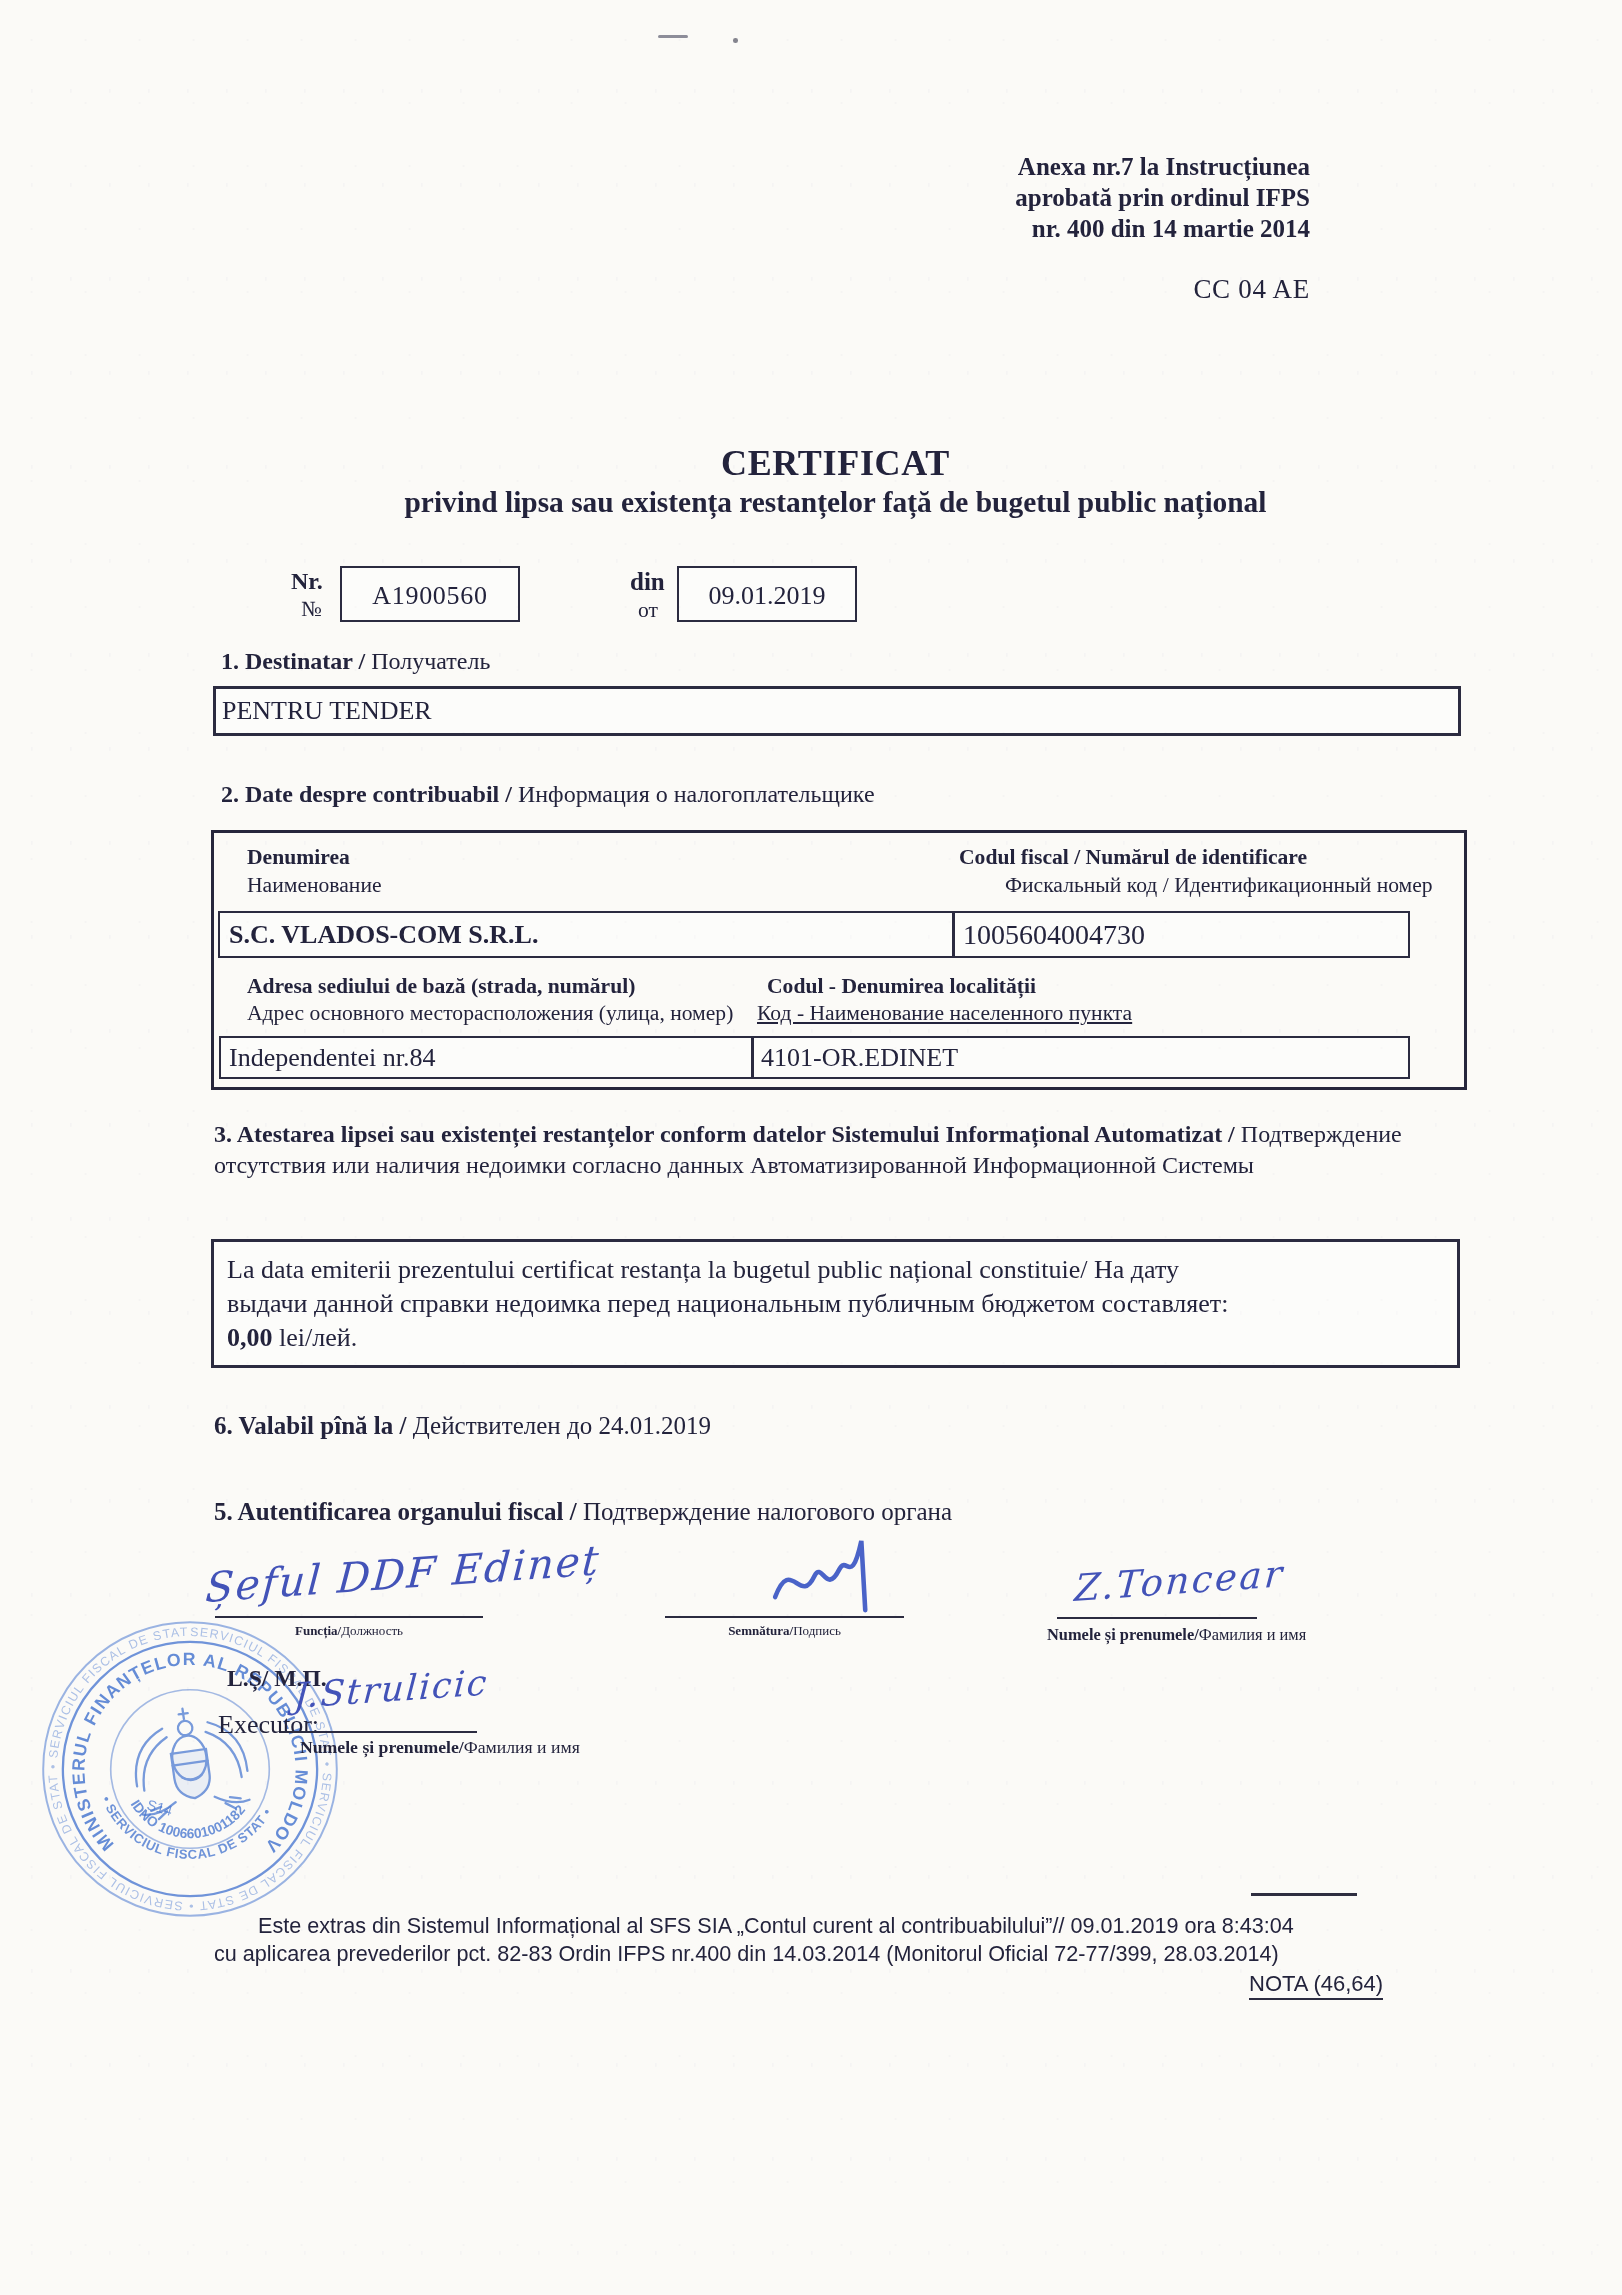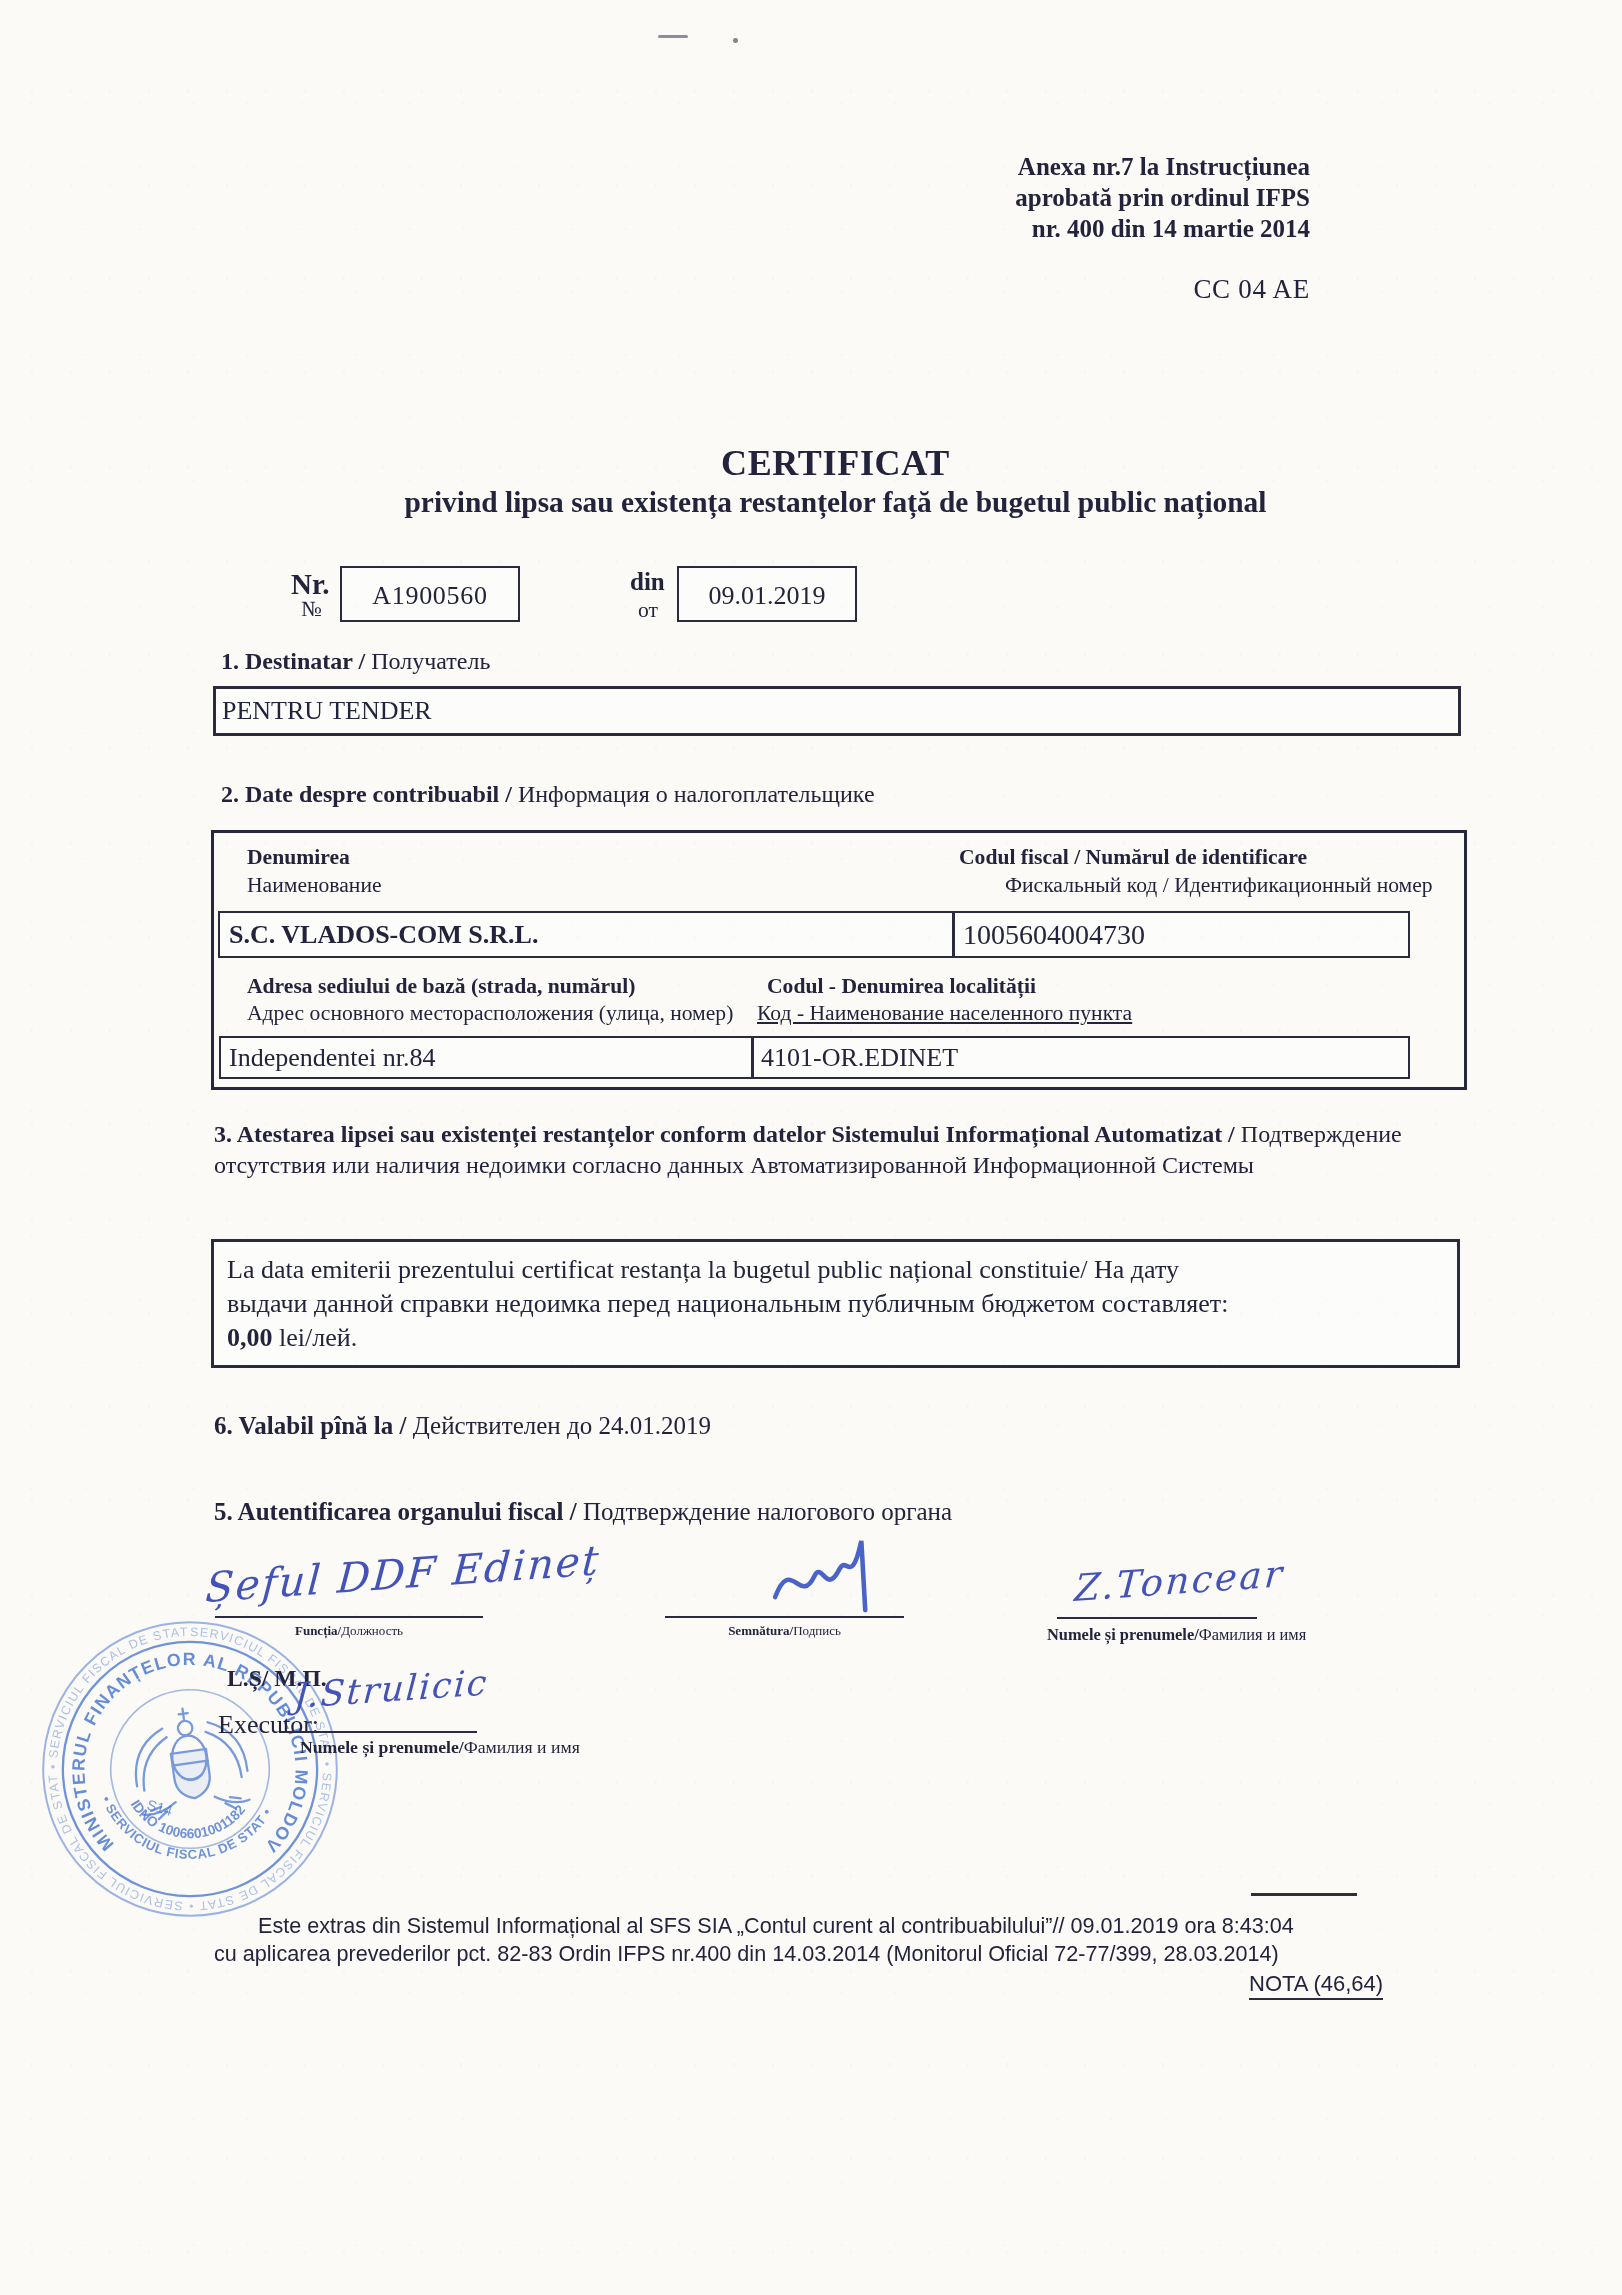--- a/index.html
+++ b/index.html
@@ -51,21 +51,21 @@
   <div class="abs rt" style="left:785px;top:151px;width:525px;font-size:25px;font-weight:bold;line-height:31px;">
     <div>Anexa nr.7 la Instrucțiunea</div>
     <div>aprobată prin ordinul IFPS</div>
     <div>nr. 400 din 14 martie 2014</div>
   </div>
   <div class="abs rt" style="left:785px;top:274px;width:525px;font-size:27px;letter-spacing:0.7px;">CC 04 AE</div>
 
   <div class="abs ctr b" style="left:211px;top:442px;width:1249px;font-size:36px;letter-spacing:0.7px;">CERTIFICAT</div>
   <div class="abs ctr b" style="left:211px;top:486px;width:1249px;font-size:29.4px;">privind lipsa sau existența restanțelor față de bugetul public național</div>
 
-  <div class="abs b" style="left:291px;top:568px;font-size:29px;">Nr.</div>
+  <div class="abs b" style="left:291px;top:568px;font-size:24px;">Nr.</div>
   <div class="abs" style="left:301px;top:597px;font-size:21.6px;">№</div>
   <div class="abs box" style="left:340px;top:566px;width:180px;height:56px;border-width:2.6px;"></div>
   <div class="abs ctr" style="left:340px;top:581px;width:180px;font-size:26px;letter-spacing:0.7px;">A1900560</div>
   <div class="abs b" style="left:630px;top:568px;font-size:25px;">din</div>
   <div class="abs" style="left:638px;top:598px;font-size:21.6px;">от</div>
   <div class="abs box" style="left:677px;top:566px;width:180px;height:56px;border-width:2.6px;"></div>
   <div class="abs ctr" style="left:677px;top:581px;width:180px;font-size:26px;">09.01.2019</div>
 
   <div class="abs nw" style="left:221px;top:648px;font-size:24px;">
     <span class="b">1. Destinatar /</span>

